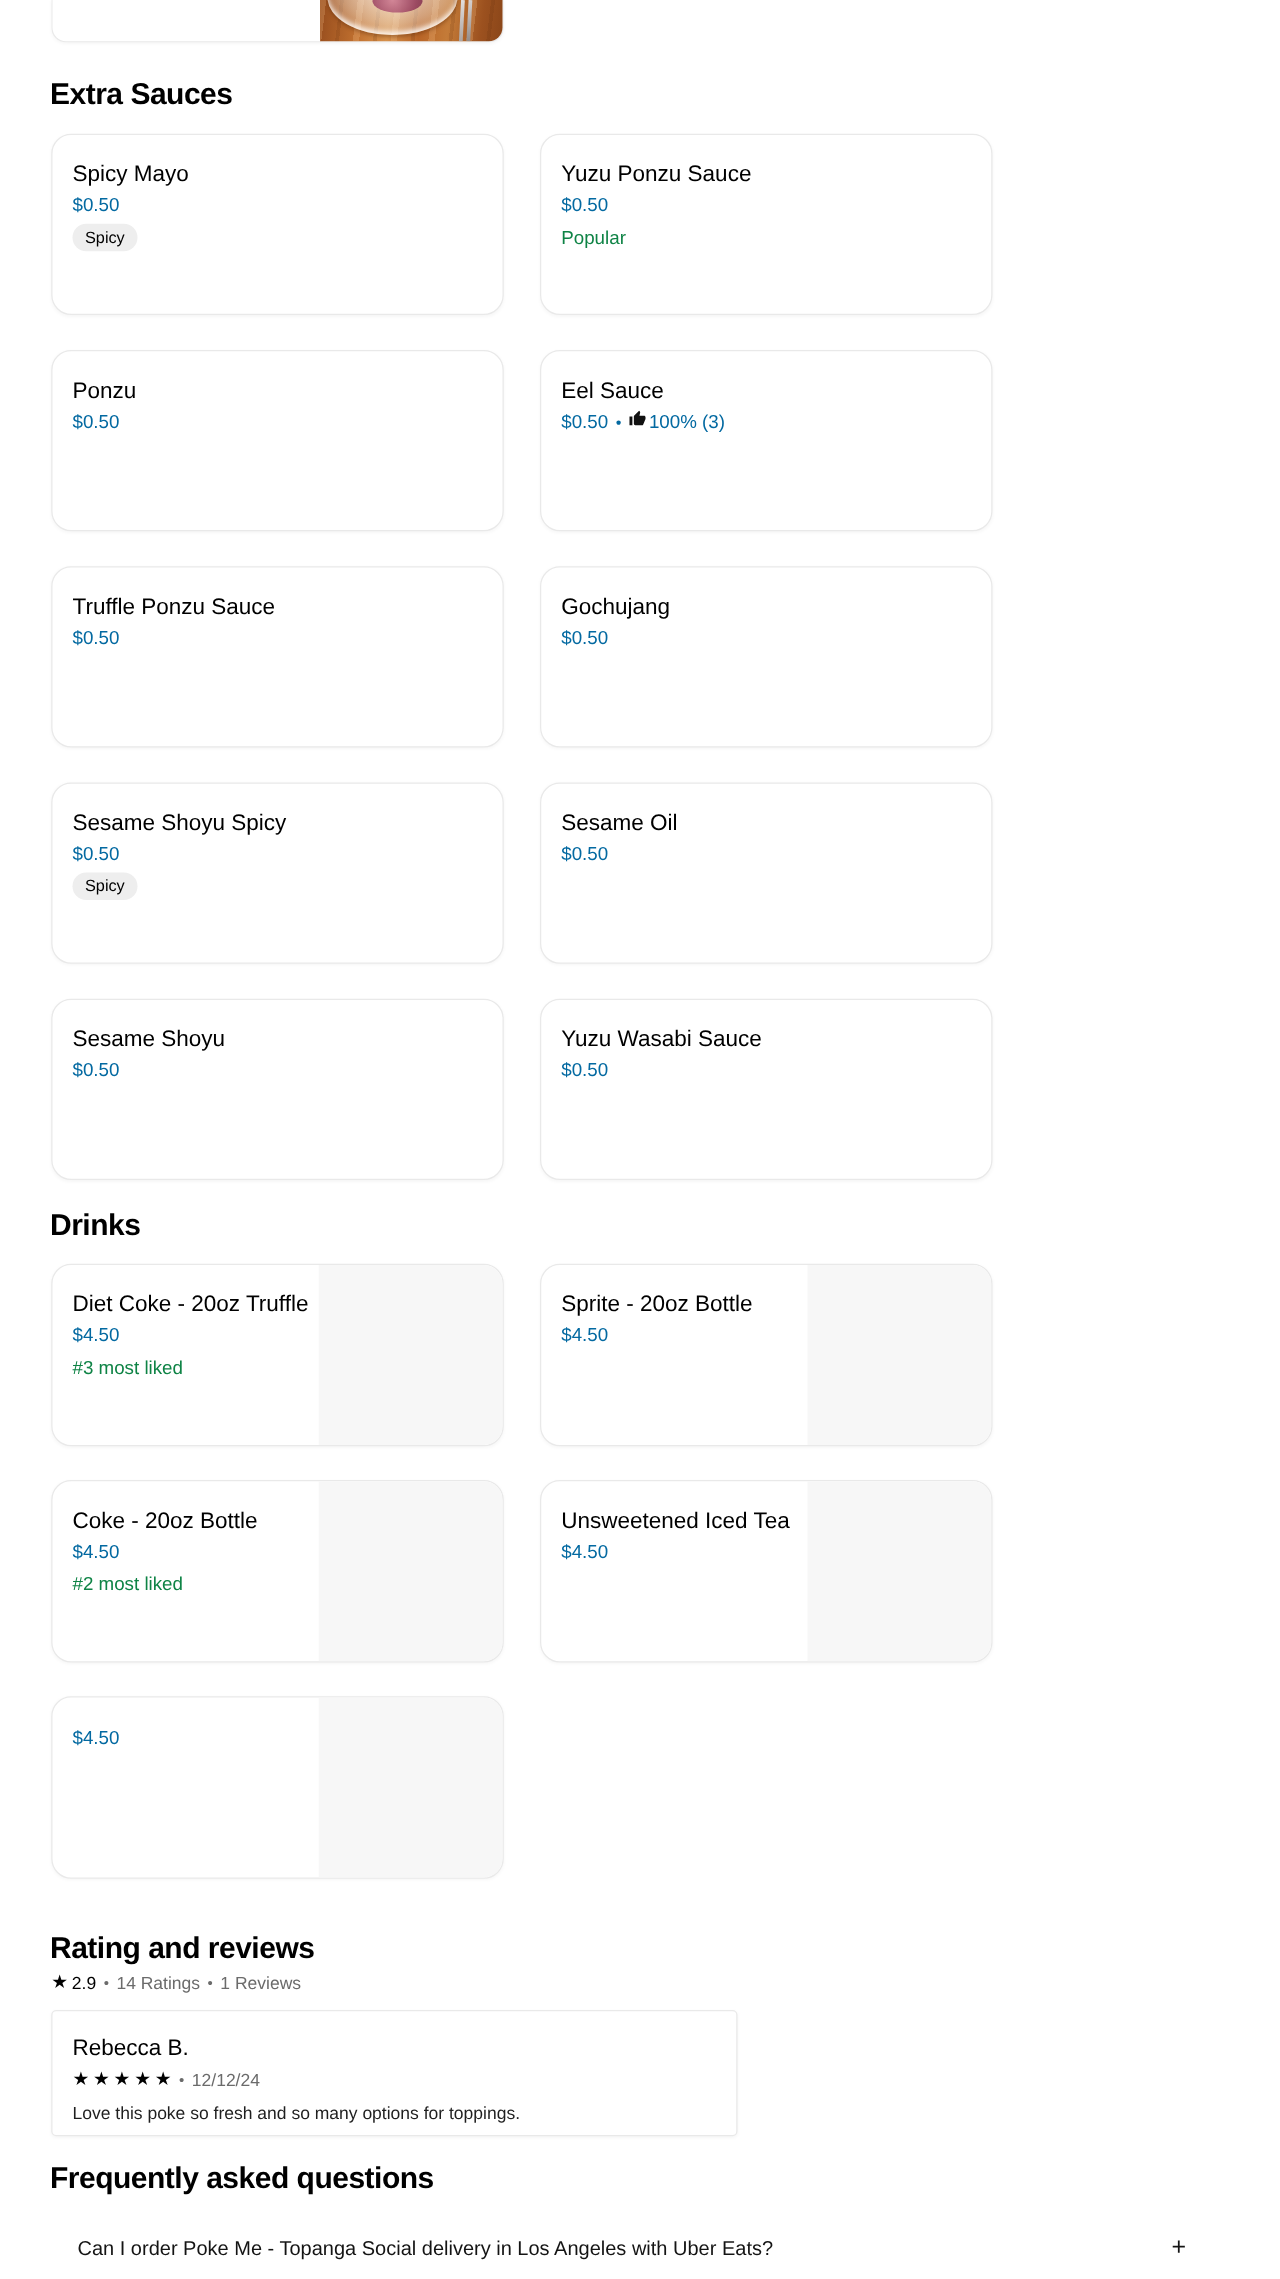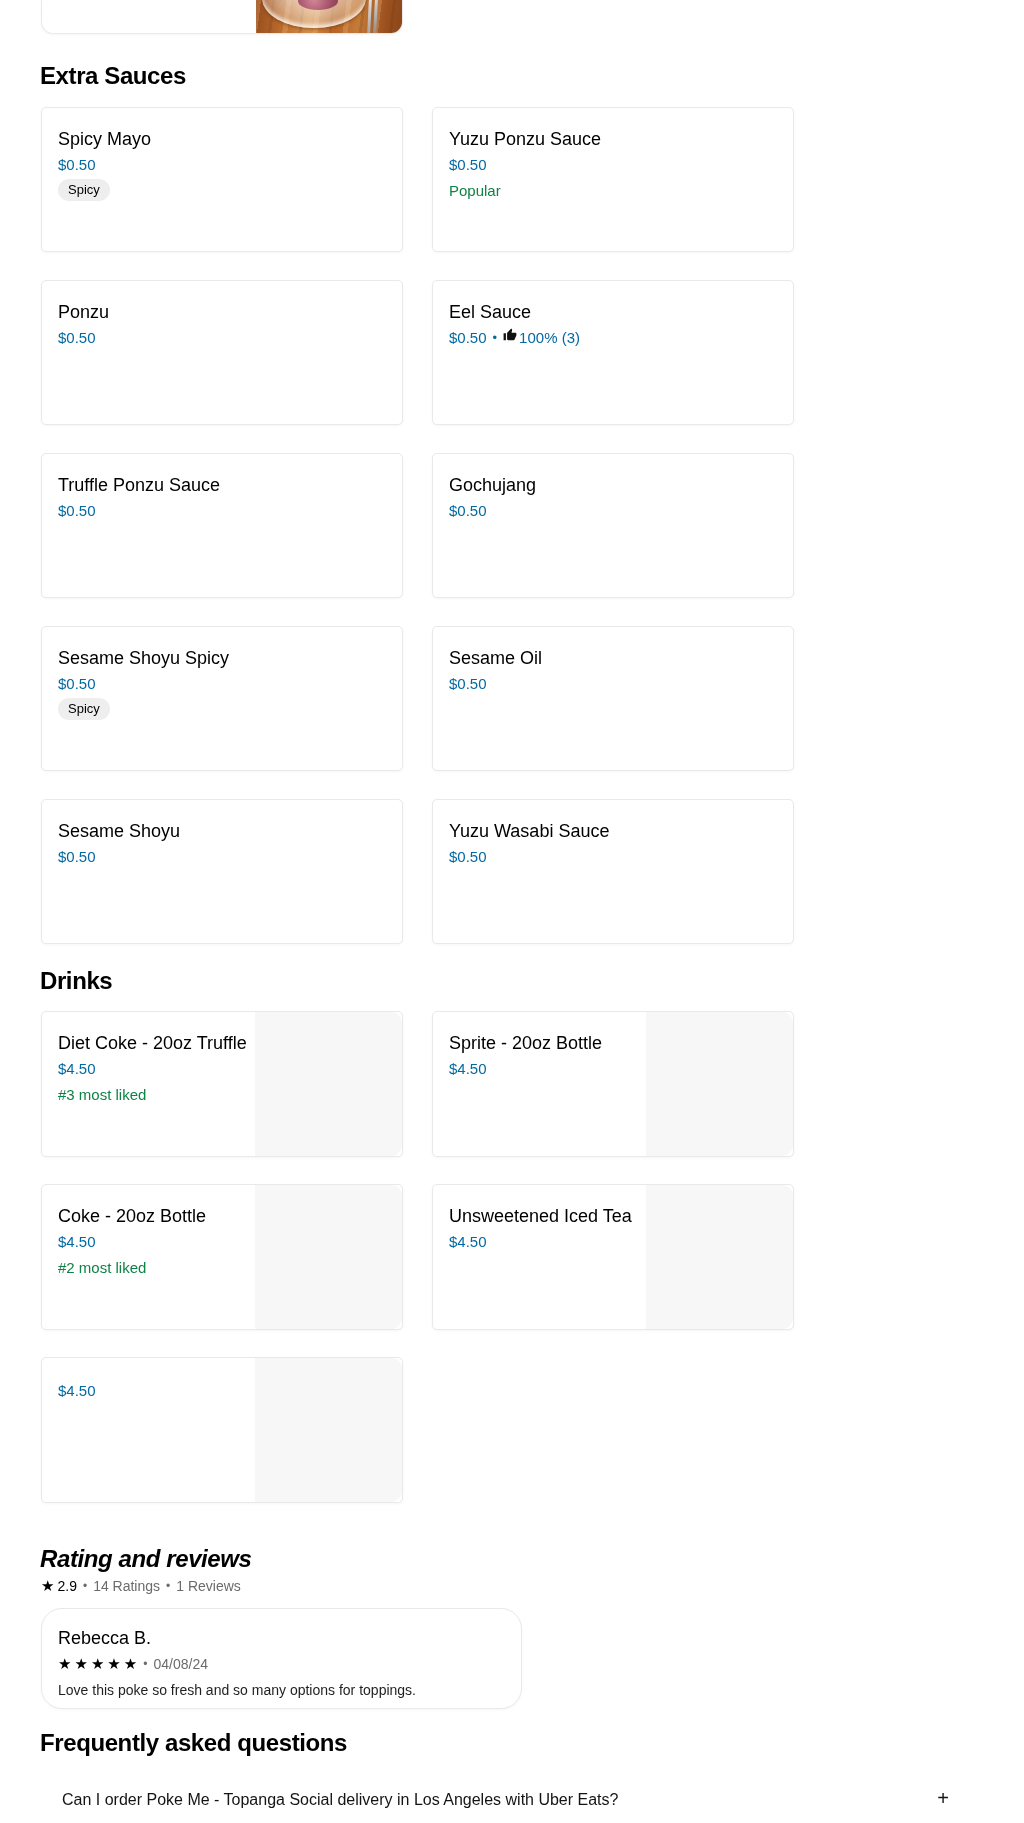--- a/index.html
+++ b/index.html
@@ -43,21 +43,21 @@
   .hero-photo .chopstick.c2 { left:118px; background:linear-gradient(180deg,#d6d1cf,#938c89); }
 
   
   .menu-grid {
     margin-left:41px; display:grid; grid-template-columns:362px 362px;
     column-gap:29px;
   }
   .menu-grid.sauces { margin-top:15px; grid-auto-rows:145px; row-gap:28px; }
   .menu-grid.drinks { margin-top:14px; grid-auto-rows:146px; row-gap:27px; }
   .item-card {
-    position:relative; border:1px solid #e9e9e9; border-radius:5px; background:#fff;
+    position:relative; border:1px solid #e9e9e9; border-radius:16px; background:#fff;
     padding:19px 16px 0 16px; overflow:hidden; box-shadow:0 1px 3px rgba(0,0,0,.04);
     cursor:pointer;
   }
   .item-body { position:relative; z-index:1; }
   .item-card.with-image .item-body { width:199px; }
   .item-name { font-size:18px; font-weight:500; line-height:24px; color:#000; }
   .price-row { display:flex; align-items:flex-start; margin-top:4px; font-size:15px; line-height:20px; color:#0369a1; }
   .price-sep { margin:0 6px; font-size:13px; }
   .thumb-icon { width:14px; height:14px; margin-right:2px; display:inline-block; }
   .badge {
@@ -66,34 +66,34 @@
   }
   .highlight { margin-top:6px; font-size:15px; line-height:20px; font-weight:400; }
   .item-photo {
     position:absolute; top:0; right:0; width:147px; height:100%;
     background:#f7f7f7; border-radius:0 11px 11px 0;
   }
 
   
   #extra-sauces-title { margin-top:26px; }
   #drinks-title { margin-top:21px; }
-  #rating-title { margin-top:40px;font-style:italic; }
+  #rating-title { margin-top:40px; }
   #faq-title { margin-top:18px; }
 
   
   .rating-summary {
     margin:2px 0 0 41px; font-size:14px; line-height:18px; color:#6b6b6b;
     display:flex; align-items:center;
   }
   .rating-summary .star { color:#000; font-size:15px; margin-right:3px; }
   .rating-summary .score { color:#000; }
   .rating-summary .dot { margin:0 6px; font-size:12px; }
   .review-card {
-    margin:13px 0 0 41px; width:481px; height:101px;
-    border:1px solid #e9e9e9; border-radius:21px; background:#fff;
+    margin:13px 0 0 41px; width:549px; height:101px;
+    border:1px solid #e9e9e9; border-radius:4px; background:#fff;
     padding:18px 16px 0 16px; box-shadow:0 1px 3px rgba(0,0,0,.04);
   }
   .reviewer-name { font-size:18px; font-weight:500; line-height:22px; color:#000; }
   .review-meta { display:flex; align-items:center; margin-top:6px; font-size:14px; line-height:18px; color:#6b6b6b; }
   .review-stars { color:#000; font-size:15px; letter-spacing:3px; }
   .review-meta .dot { margin:0 6px 0 3px; font-size:12px; }
   .review-text { margin-top:8px; font-size:14px; line-height:18px; color:#1f1f1f; }
 
   
   .faq-row {
@@ -263,21 +263,21 @@
   <span>14 Ratings</span>
   <span class="dot">•</span>
   <span>1 Reviews</span>
 </div>
 
 <div class="review-card">
   <div class="reviewer-name">Rebecca B.</div>
   <div class="review-meta">
     <span class="review-stars">★★★★★</span>
     <span class="dot">•</span>
-    <span>04/08/24</span>
+    <span>12/12/24</span>
   </div>
   <div class="review-text">Love this poke so fresh and so many options for toppings.</div>
 </div>
 
 <h2 class="section-title" id="faq-title">Frequently asked questions</h2>
 <div class="faq-row">
   <span class="faq-question">Can I order Poke Me - Topanga Social delivery in Los Angeles with Uber Eats?</span>
   <span class="faq-plus">+</span>
 </div>
 

